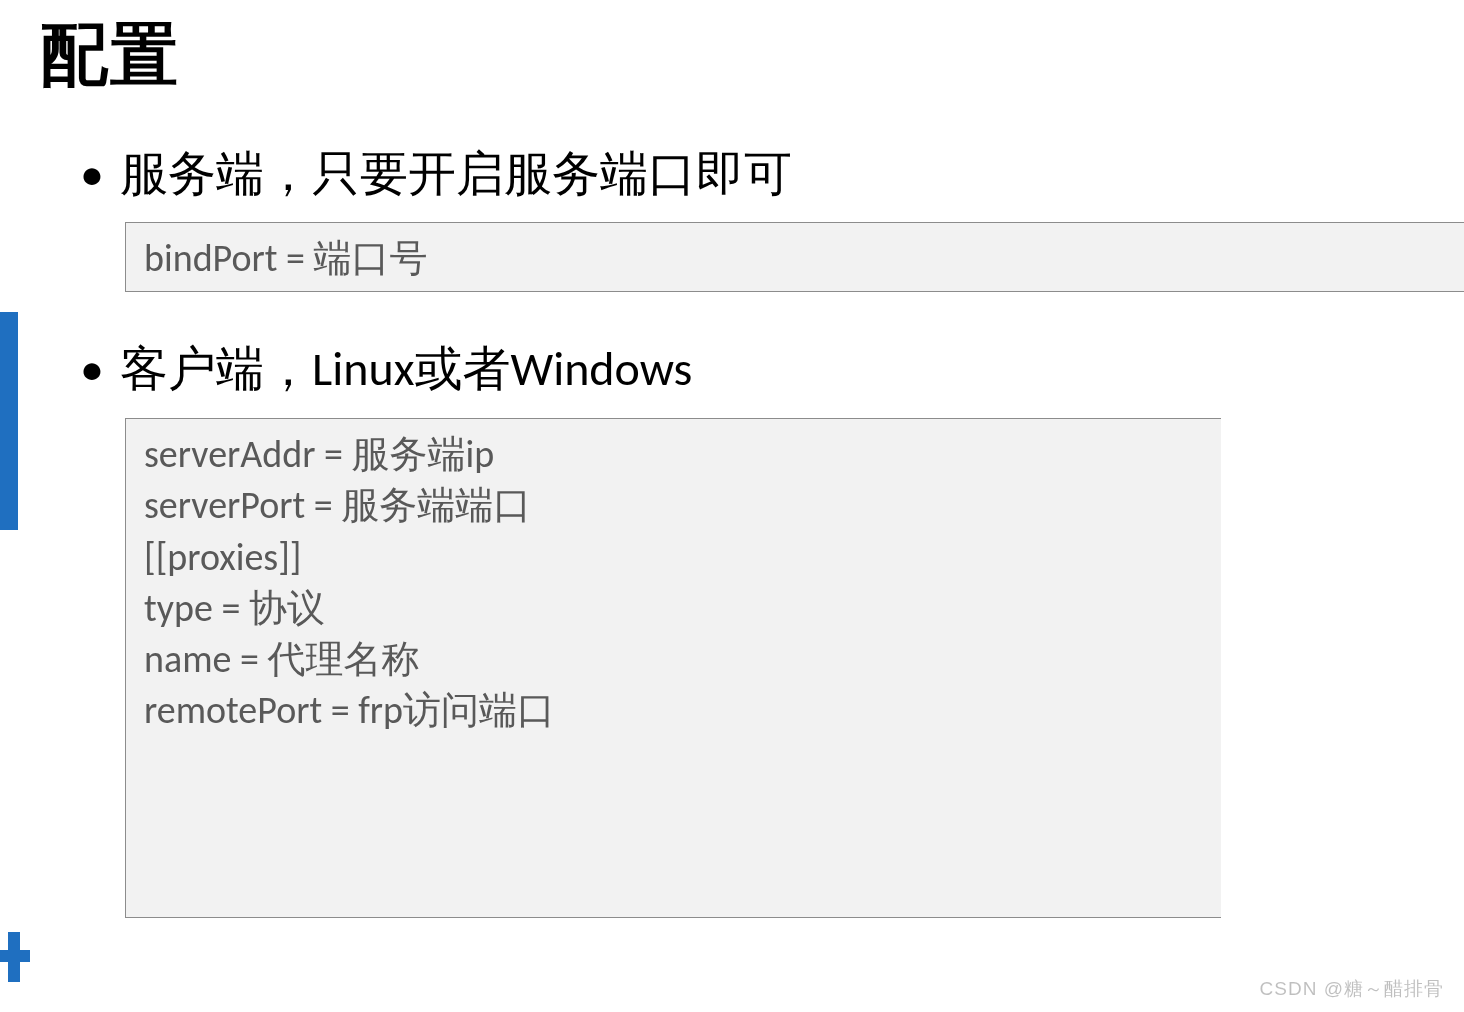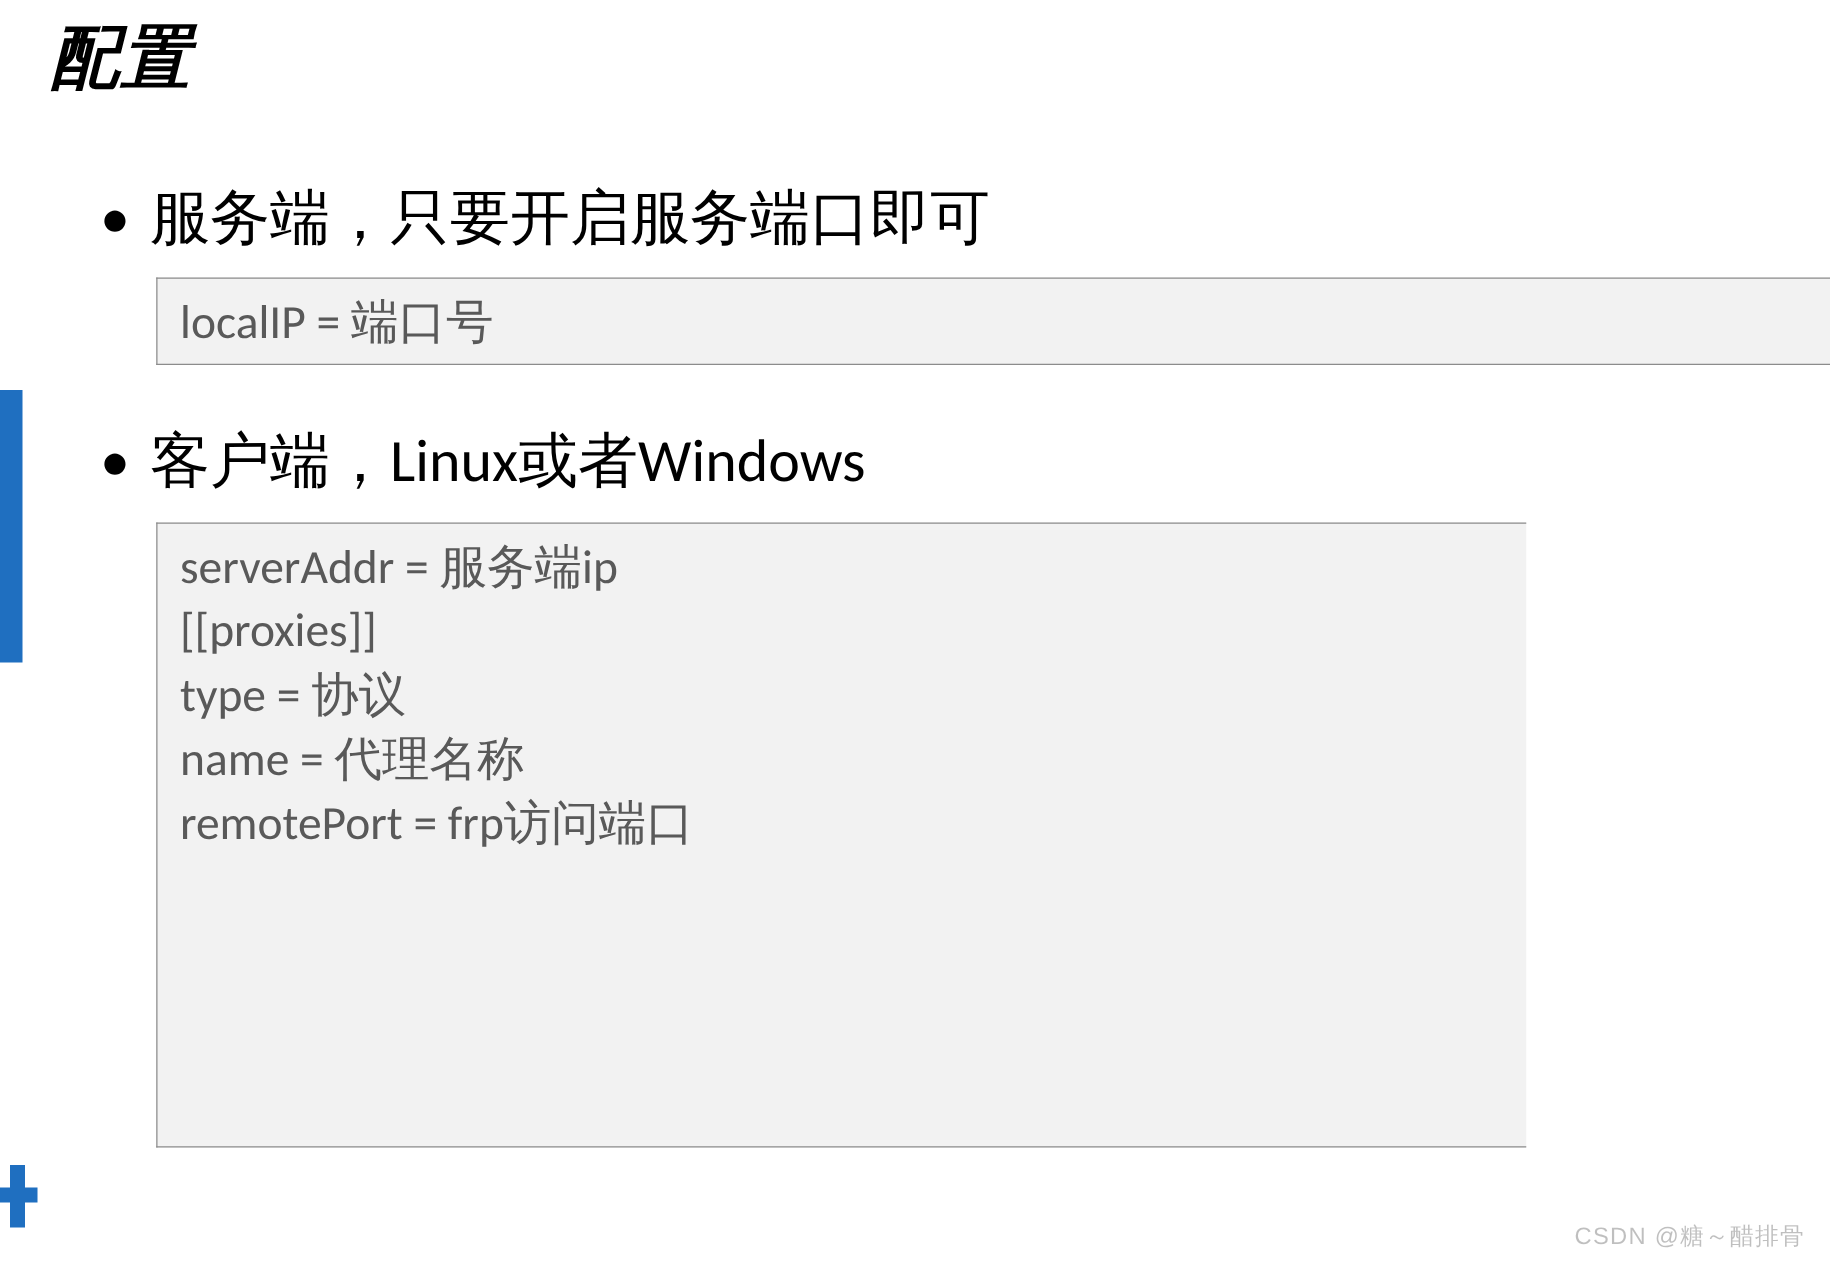--- a/index.html
+++ b/index.html
@@ -16,24 +16,23 @@
   .slide {
     position: relative;
     width: 1464px;
     height: 1012px;
     box-sizing: border-box;
   }
   .title {
     position: absolute;
     left: 40px;
     top: 10px;
-    font-size: 55px;
+    font-size: 68px;
     font-weight: 700;
     letter-spacing: 2px;
-    font-style: italic;
   }
   .bullet {
     position: absolute;
     left: 80px;
     font-size: 48px;
     line-height: 1.2;
     margin-top: 10px;
   }
   .bullet .dot {
     display: inline-block;
@@ -118,29 +117,30 @@
 
 <div class="slide">
 
   <div class="title">配置</div>
 
   <div class="bullet bullet1">
     <span class="dot">•</span><span>服务端，只要开启服务端口即可</span>
   </div>
 
   <div class="codebox box1">
-    <div class="line">localIP = 端口号</div>
+    <div class="line">bindPort = 端口号</div>
   </div>
 
   <div class="bullet bullet2">
     <span class="dot">•</span><span>客户端，Linux或者Windows</span>
   </div>
 
   <div class="codebox box2">
     <div class="line">serverAddr = 服务端ip</div>
+    <div class="line">serverPort = 服务端端口</div>
     <div class="line">[[proxies]]</div>
     <div class="line">type = 协议</div>
     <div class="line">name = 代理名称</div>
     <div class="line">remotePort = frp访问端口</div>
   </div>
 
   <div class="side-rail"></div>
 
   <div class="cross">
     <div class="h"></div>

